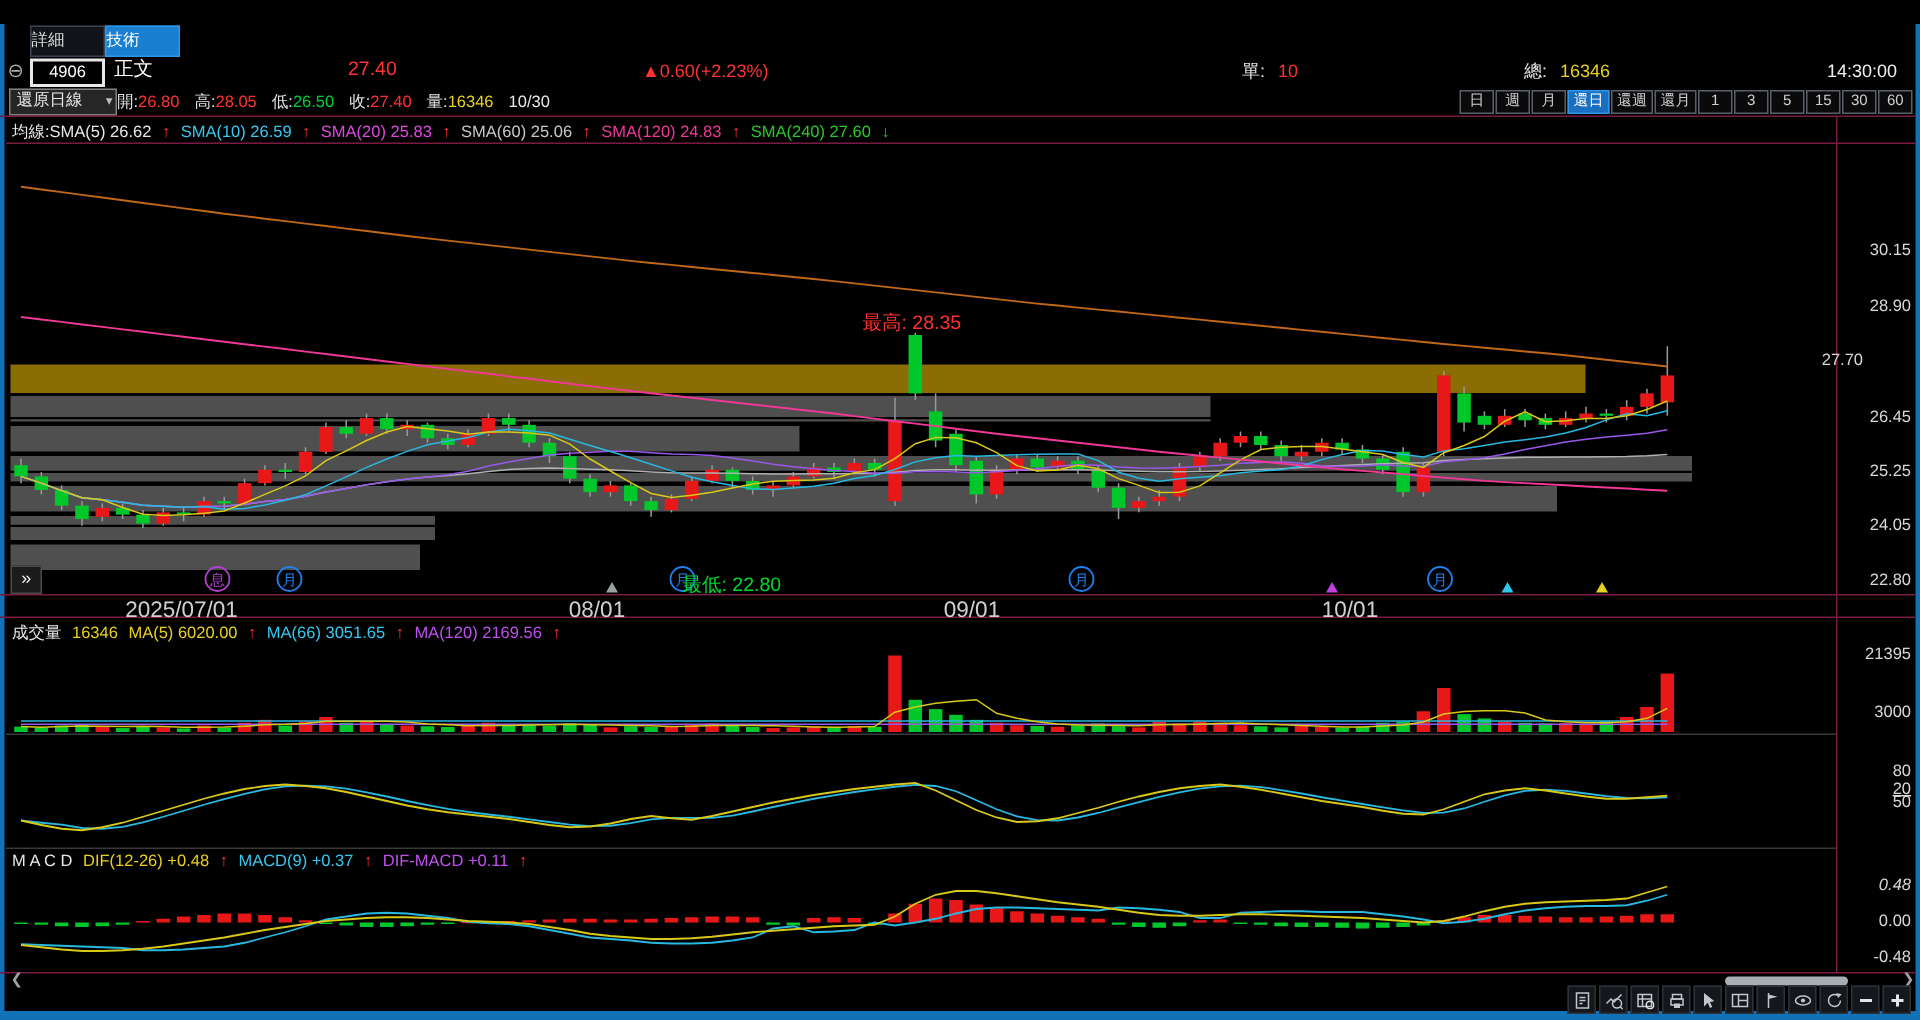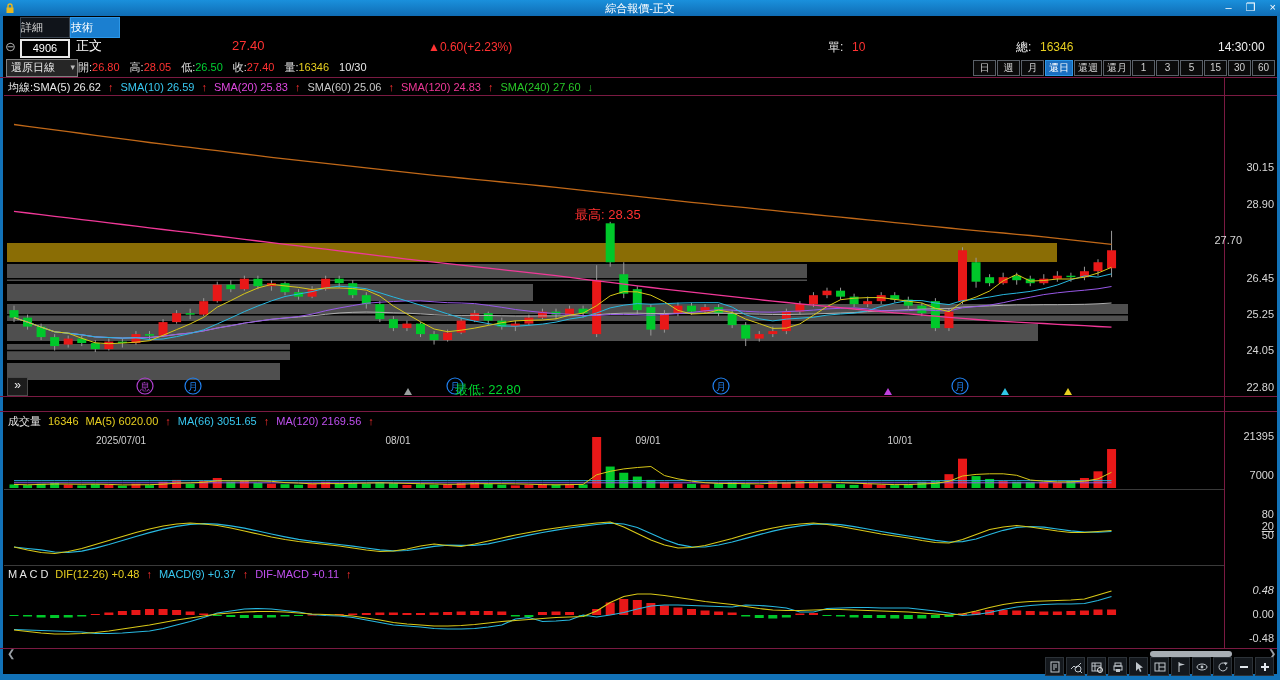--- a/index.html
+++ b/index.html
@@ -26,47 +26,35 @@
         color:#e8e8e8;font-size:11px;line-height:15px;padding-left:4px;}
   .drop .ar{position:absolute;right:2px;top:0;color:#bbb;font-size:9px;}
   .periods{right:5px;top:60px;display:flex;gap:1px;}
   .pbtn{min-width:15px;padding:0 3px;height:14px;line-height:14px;font-size:10px;text-align:center;
         background:#0a0a0a;border:1px solid #5a6068;color:#d0d0d0;cursor:pointer;white-space:nowrap;}
   .pbtn.active{background:#1b6fc0;border-color:#2c97e8;color:#fff;}
   .sep{height:1px;}
   .legend{font-size:11px;white-space:nowrap;}
   .legend span{margin-right:7px;}
   .ylab{position:absolute;width:46px;text-align:right;font-size:11px;color:#d8d8d8;}
-  .dlab{position:absolute;top:398px;font-size:10px;color:#d0d0d0;transform:translateX(-50%);margin-top:37px;}
+  .dlab{position:absolute;top:398px;font-size:15px;color:#d0d0d0;transform:translateX(-50%);}
   .anno{position:absolute;font-size:13px;white-space:nowrap;}
   .expand{left:7px;top:377px;width:19px;height:17px;background:#1c1c1c;border:1px solid #4a4a4a;
           color:#f0f0f0;font-size:12px;line-height:15px;text-align:center;}
   .scrollar{font-size:10px;color:#9aa0a6;top:648px;}
   .thumb{left:1150px;top:651px;width:82px;height:6px;background:#a8aeb4;border-radius:3px;}
   .icons{right:6px;top:657px;display:flex;gap:2px;}
   .ibtn{width:17px;height:17px;background:#14181d;border:1px solid #2c3238;display:flex;
         align-items:center;justify-content:center;}
 </style>
 </head>
 <body>
 
 <div class="app">
 
-  <div class="abs titlebar">
-    <svg class="abs" style="left:4px;top:2px" width="12" height="12">
-      <rect x="2.5" y="5.5" width="7" height="5.5" fill="#e8b820"></rect>
-      <path d="M4 6 V4 a2 2 0 0 1 4 0 v2" fill="none" stroke="#e8b820" stroke-width="1.4"></path>
-    </svg>
-    <span>綜合報價-正文</span>
-    <div class="winbtns abs">
-      <span>–</span>
-      <span>❐</span>
-      <span>×</span>
-    </div>
-  </div>
   <div class="abs sideL"></div>
   <div class="abs sideR"></div>
   <div class="abs bot"></div>
 
   <div class="abs tab inactive" style="left:20px">詳細</div>
   <div class="abs tab active" style="left:70px">技術</div>
 
   <span class="abs qt" style="left:5px;top:40px;color:#aaa;font-size:13px">⊖</span>
   <div class="abs codebox">4906</div>
   <span class="abs qt" style="left:76px;top:39px;color:#fff;font-size:13px">正文</span>
@@ -506,21 +494,21 @@
   <div id="axis-col">
       <div class="ylab" style="left: 1268px; top: 125px;">31.35</div>
       <div class="ylab" style="left: 1228px; top: 160.928px;">30.15</div>
       <div class="ylab" style="left: 1228px; top: 198.353px;">28.90</div>
       <div class="ylab" style="left: 1196px; top: 234.281px;">27.70</div>
       <div class="ylab" style="left: 1228px; top: 271.706px;">26.45</div>
       <div class="ylab" style="left: 1228px; top: 307.634px;">25.25</div>
       <div class="ylab" style="left: 1228px; top: 343.562px;">24.05</div>
       <div class="ylab" style="left: 1228px; top: 380.987px;">22.80</div>
       <div class="ylab" style="left: 1228px; top: 430px;">21395</div>
-      <div class="ylab" style="left: 1228px; top: 469.081px;">7000</div>
+      <div class="ylab" style="left: 1228px; top: 469.081px;">3000</div>
       <div class="ylab" style="left: 1228px; top: 508px;">80</div>
       <div class="ylab" style="left: 1228px; top: 529px;">50</div>
       <div class="ylab" style="left: 1228px; top: 520px; text-decoration: underline;">20</div>
       <div class="ylab" style="left: 1228px; top: 584px; font-style: italic;">0.48</div>
       <div class="ylab" style="left: 1228px; top: 608px;">0.00</div>
       <div class="ylab" style="left: 1228px; top: 632px;">-0.48</div>
     </div>
   <div id="date-row">
       <div class="dlab" style="left: 121px;">2025/07/01</div>
       <div class="dlab" style="left: 398px;">08/01</div>

